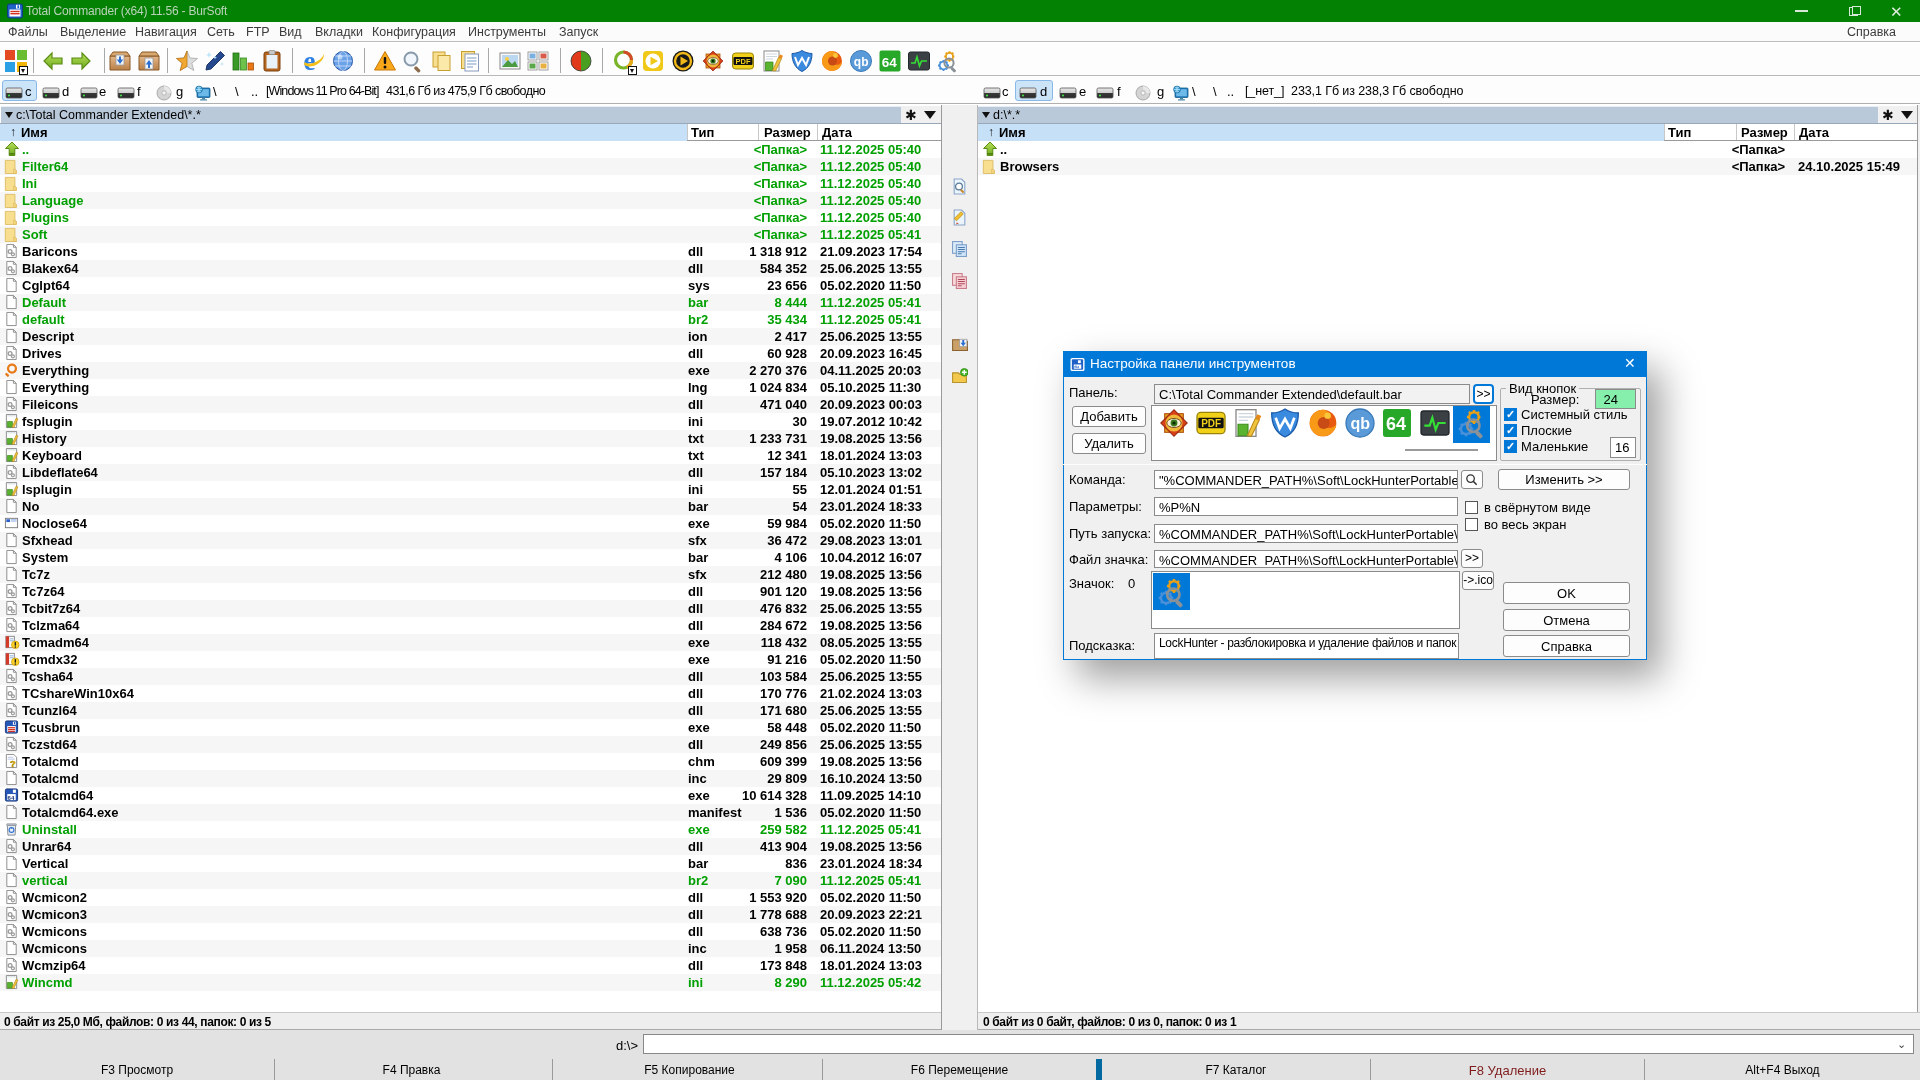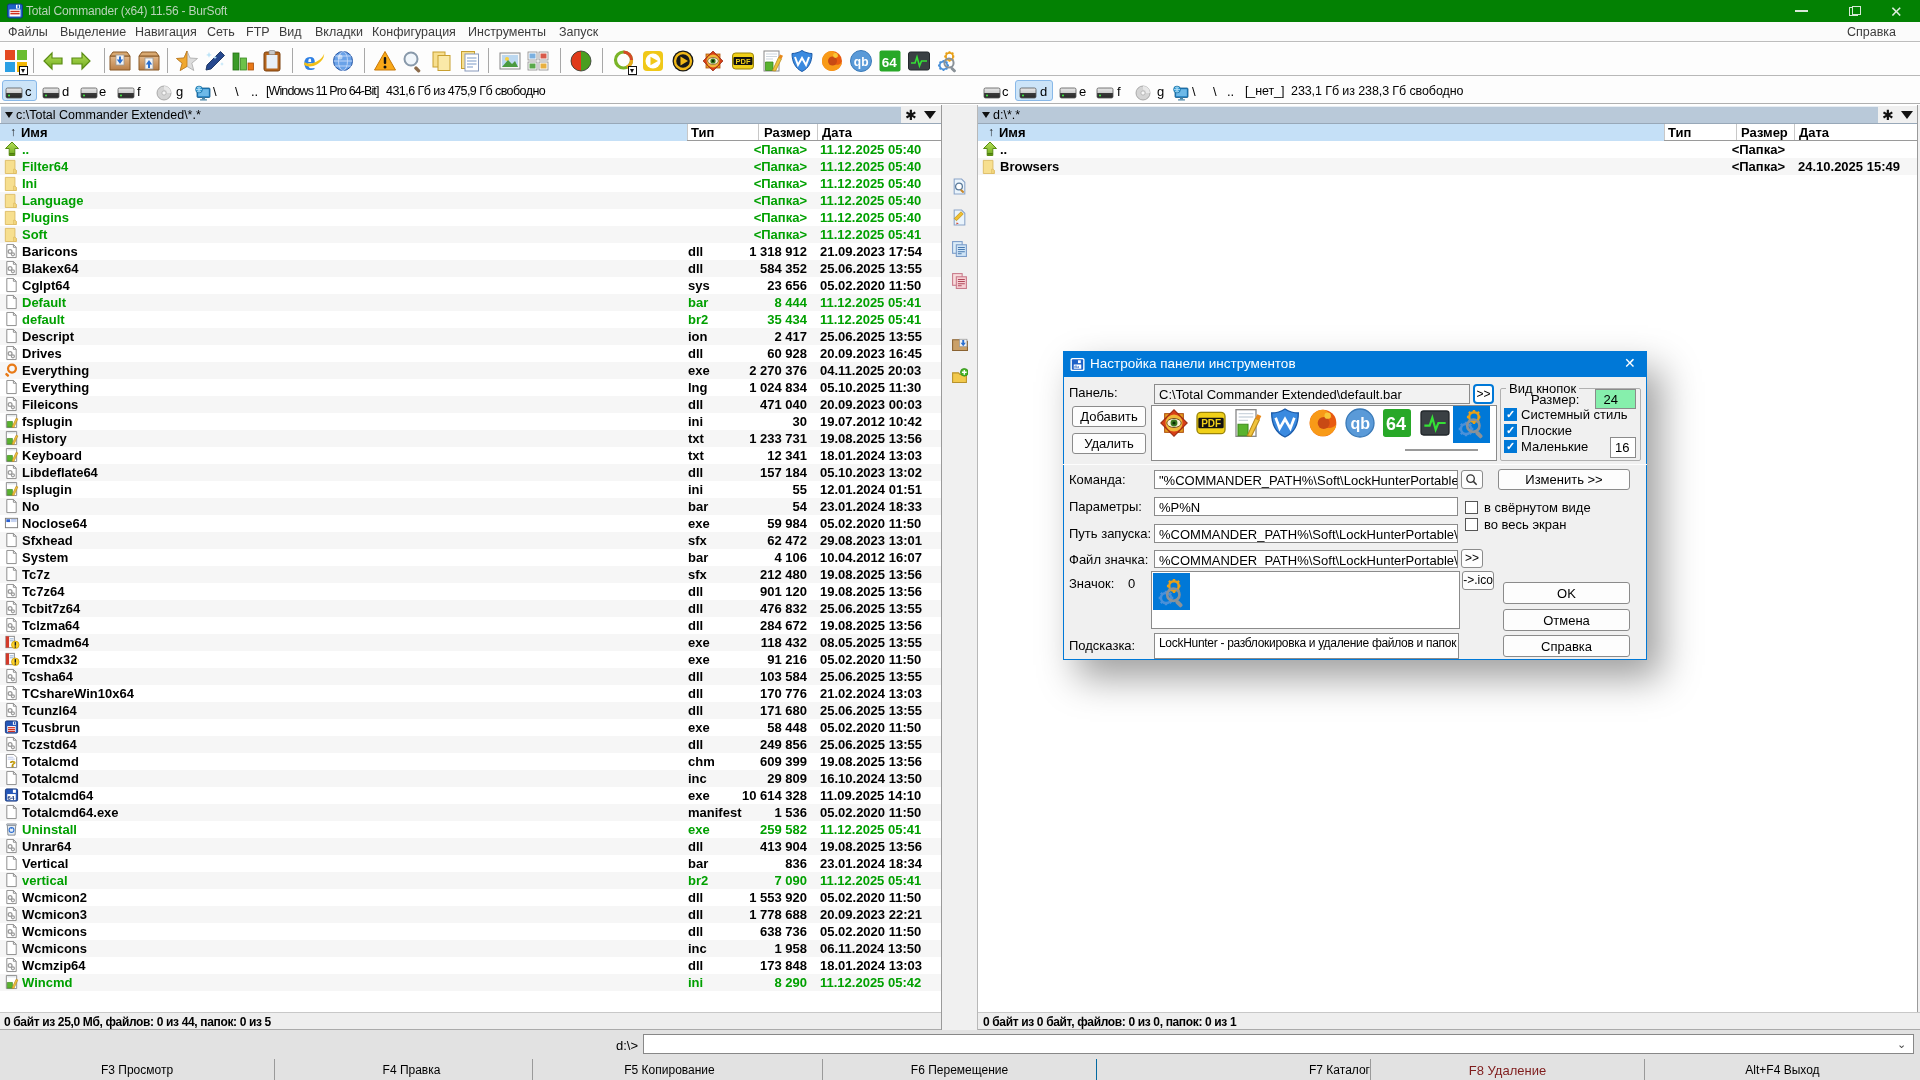--- a/index.html
+++ b/index.html
@@ -732,21 +732,21 @@
     <span class="tp">exe</span>
     <span class="sz">59 984</span>
     <span class="dt">05.02.2020 11:50</span>
   </div>
 <div class="row alt" style="top:531.70px;">
     <svg class="ric" style="width:15px;height:16px" viewBox="0 0 15 16">
       <use href="#i-file"></use>
     </svg>
     <span class="nm">Sfxhead</span>
     <span class="tp">sfx</span>
-    <span class="sz">62 472</span>
+    <span class="sz">36 472</span>
     <span class="dt">29.08.2023 13:01</span>
   </div>
 <div class="row" style="top:548.70px;">
     <svg class="ric" style="width:15px;height:16px" viewBox="0 0 15 16">
       <use href="#i-file"></use>
     </svg>
     <span class="nm">System</span>
     <span class="tp">bar</span>
     <span class="sz">4 106</span>
     <span class="dt">10.04.2012 16:07</span>
@@ -995,23 +995,23 @@
 <div class="abs b" style="left:4px;top:1015px;font-size:12px;letter-spacing:-0.35px;color:#000;">0 байт из 25,0 Мб, файлов: 0 из 44, папок: 0 из 5</div>
 <div class="abs" style="left:978px;top:1012px;width:942px;height:18px;background:#eeeeee;border-top:1px solid #c8c8c8;border-bottom:1px solid #aaa;"></div>
 <div class="abs b" style="left:983px;top:1015px;font-size:12px;letter-spacing:-0.35px;color:#000;">0 байт из 0 байт, файлов: 0 из 0, папок: 0 из 1</div>
 <div class="abs" style="left:942px;top:1012px;width:35px;height:18px;background:#f0f0f0;"></div>
 <div class="abs" style="left:0;top:1030px;width:1920px;height:50px;background:#e2e2e2;"></div>
 <div class="abs" style="left:616px;top:1038px;font-size:13px;color:#000;">d:\&gt;</div>
 <div class="abs" style="left:643px;top:1034px;width:1271px;height:20px;background:#fff;border:1px solid #888;"></div>
 <div class="abs" style="left:1897px;top:1038px;font-size:11px;color:#444;">⌄</div>
 <div class="abs" style="left:0px;top:1059px;width:274px;height:21px;border-left:none;text-align:center;font-size:12px;color:#000;padding-top:4px;">F3 Просмотр</div>
 <div class="abs" style="left:274px;top:1059px;width:274px;height:21px;border-left:1px solid #9a9a9a;text-align:center;font-size:12px;color:#000;padding-top:4px;">F4 Правка</div>
-<div class="abs" style="left:532px;top:1059px;width:274px;height:21px;border-left:1px solid #9a9a9a;text-align:center;font-size:12px;color:#000;padding-top:4px;">F5 Копирование</div>
+<div class="abs" style="left:552px;top:1059px;width:274px;height:21px;border-left:1px solid #9a9a9a;text-align:center;font-size:12px;color:#000;padding-top:4px;">F5 Копирование</div>
 <div class="abs" style="left:822px;top:1059px;width:274px;height:21px;border-left:1px solid #9a9a9a;text-align:center;font-size:12px;color:#000;padding-top:4px;">F6 Перемещение</div>
-<div class="abs" style="left:1096px;top:1059px;width:274px;height:21px;border-left:1px solid #0369a1;text-align:right;font-size:12px;color:#000;padding-top:4px;">F7 Каталог</div>
+<div class="abs" style="left:1096px;top:1059px;width:274px;height:21px;border-left:6px solid #0369a1;text-align:center;font-size:12px;color:#000;padding-top:4px;">F7 Каталог</div>
 <div class="abs" style="left:1370px;top:1059px;width:274px;height:21px;border-left:1px solid #9a9a9a;text-align:center;font-size:13px;color:#7f1d1d;padding-top:4px;">F8 Удаление</div>
 <div class="abs" style="left:1644px;top:1059px;width:276px;height:21px;border-left:1px solid #9a9a9a;text-align:center;font-size:12px;color:#000;padding-top:4px;">Alt+F4 Выход</div>
 <div class="abs" style="left:1063px;top:351px;width:584px;height:309px;background:#f0f0f0;border:1px solid #0078d7;box-shadow:14px 18px 36px rgba(0,0,0,.38);"></div>
 <div class="abs" style="left:1063px;top:351px;width:584px;height:26px;background:#0078d7;"></div>
 <svg class="abs" style="left:1070px;top:357px" width="15" height="15" viewBox="0 0 16 16">
     <rect x="0.5" y="1" width="15" height="14" rx="2" fill="#fff"></rect>
     <rect x="2" y="2.5" width="12" height="11" rx="1" fill="#1e62c8"></rect>
     <rect x="4" y="8" width="8" height="4.5" fill="#fff"></rect>
     <rect x="8.5" y="3.5" width="3" height="3" fill="#fff"></rect>
     <text x="4.4" y="12" font-size="4.5" font-weight="bold" fill="#1e62c8" font-family="Liberation Sans">бч</text>

